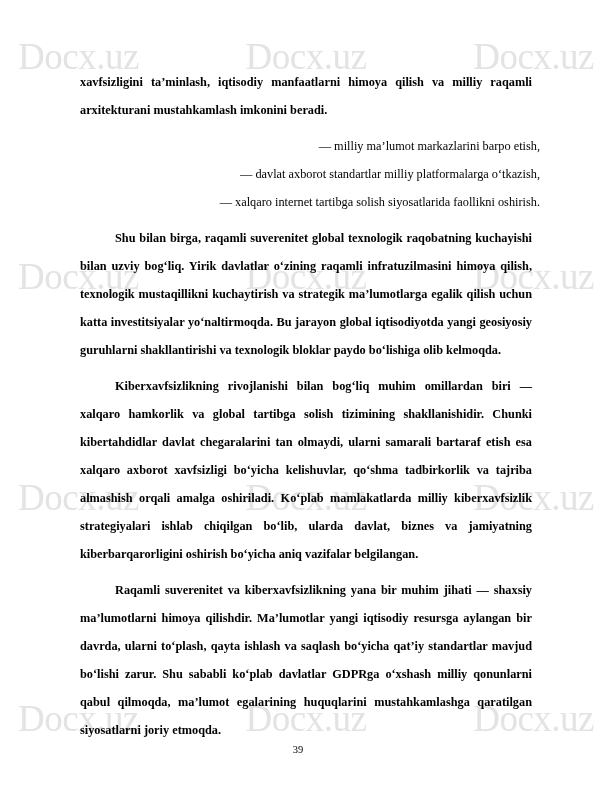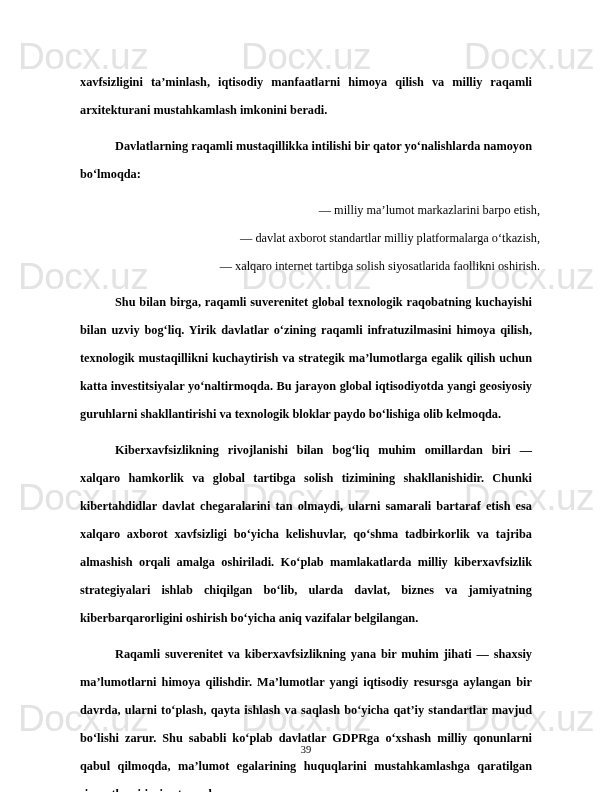--- a/index.html
+++ b/index.html
@@ -30,21 +30,21 @@
   .watermark-row {
     position: absolute;
     left: 0;
     width: 612px;
     display: flex;
     justify-content: space-between;
     padding: 0 18px;
     box-sizing: border-box;
   }
   .watermark-text {
-    font-family: Liberation Sans, sans-serif;
+    font-family: Liberation Serif, serif;
     font-size: 37px;
     font-weight: 400;
     color: #e3e3e3;
     letter-spacing: -0.5px;
     line-height: 1;
     white-space: nowrap;
   }
 
   
   #content {
@@ -73,21 +73,21 @@
     line-height: 28px;
     color: #000000;
     text-indent: 35px;
     text-align: right;
     white-space: nowrap;
   }
 
   
   #page-number {
     position: absolute;
-    left: 16px;
+    left: 8px;
     top: 744px;
     width: 580px;
     text-align: center;
     font-size: 10.5px;
     line-height: 12px;
     color: #000000;
     z-index: 1;
   }
 </style>
 </head>
@@ -113,21 +113,20 @@
     </div>
     <div class="watermark-row" style="top:700px;">
       <span class="watermark-text">Docx.uz</span>
       <span class="watermark-text">Docx.uz</span>
       <span class="watermark-text">Docx.uz</span>
     </div>
   </div>
 
   <div id="content">
     <p class="para cont">xavfsizligini ta’minlash, iqtisodiy manfaatlarni himoya qilish va milliy raqamli arxitekturani mustahkamlash imkonini beradi.</p>
-    <p class="para">Davlatlarning raqamli mustaqillikka intilishi bir qator yo‘nalishlarda namoyon bo‘lmoqda:</p>
     <p class="bullet">— milliy ma’lumot markazlarini barpo etish,</p>
     <p class="bullet">— davlat axborot standartlar milliy platformalarga o‘tkazish,</p>
     <p class="bullet">— xalqaro internet tartibga solish siyosatlarida faollikni oshirish.</p>
     <p class="para">Shu bilan birga, raqamli suverenitet global texnologik raqobatning kuchayishi bilan uzviy bog‘liq. Yirik davlatlar o‘zining raqamli infratuzilmasini himoya qilish, texnologik mustaqillikni kuchaytirish va strategik ma’lumotlarga egalik qilish uchun katta investitsiyalar yo‘naltirmoqda. Bu jarayon global iqtisodiyotda yangi geosiyosiy guruhlarni shakllantirishi va texnologik bloklar paydo bo‘lishiga olib kelmoqda.</p>
     <p class="para">Kiberxavfsizlikning rivojlanishi bilan bog‘liq muhim omillardan biri — xalqaro hamkorlik va global tartibga solish tizimining shakllanishidir. Chunki kibertahdidlar davlat chegaralarini tan olmaydi, ularni samarali bartaraf etish esa xalqaro axborot xavfsizligi bo‘yicha kelishuvlar, qo‘shma tadbirkorlik va tajriba almashish orqali amalga oshiriladi. Ko‘plab mamlakatlarda milliy kiberxavfsizlik strategiyalari ishlab chiqilgan bo‘lib, ularda davlat, biznes va jamiyatning kiberbarqarorligini oshirish bo‘yicha aniq vazifalar belgilangan.</p>
     <p class="para">Raqamli suverenitet va kiberxavfsizlikning yana bir muhim jihati — shaxsiy ma’lumotlarni himoya qilishdir. Ma’lumotlar yangi iqtisodiy resursga aylangan bir davrda, ularni to‘plash, qayta ishlash va saqlash bo‘yicha qat’iy standartlar mavjud bo‘lishi zarur. Shu sababli ko‘plab davlatlar GDPRga o‘xshash milliy qonunlarni qabul qilmoqda, ma’lumot egalarining huquqlarini mustahkamlashga qaratilgan siyosatlarni joriy etmoqda.</p>
   </div>
 
   <div id="page-number">39</div>
 

